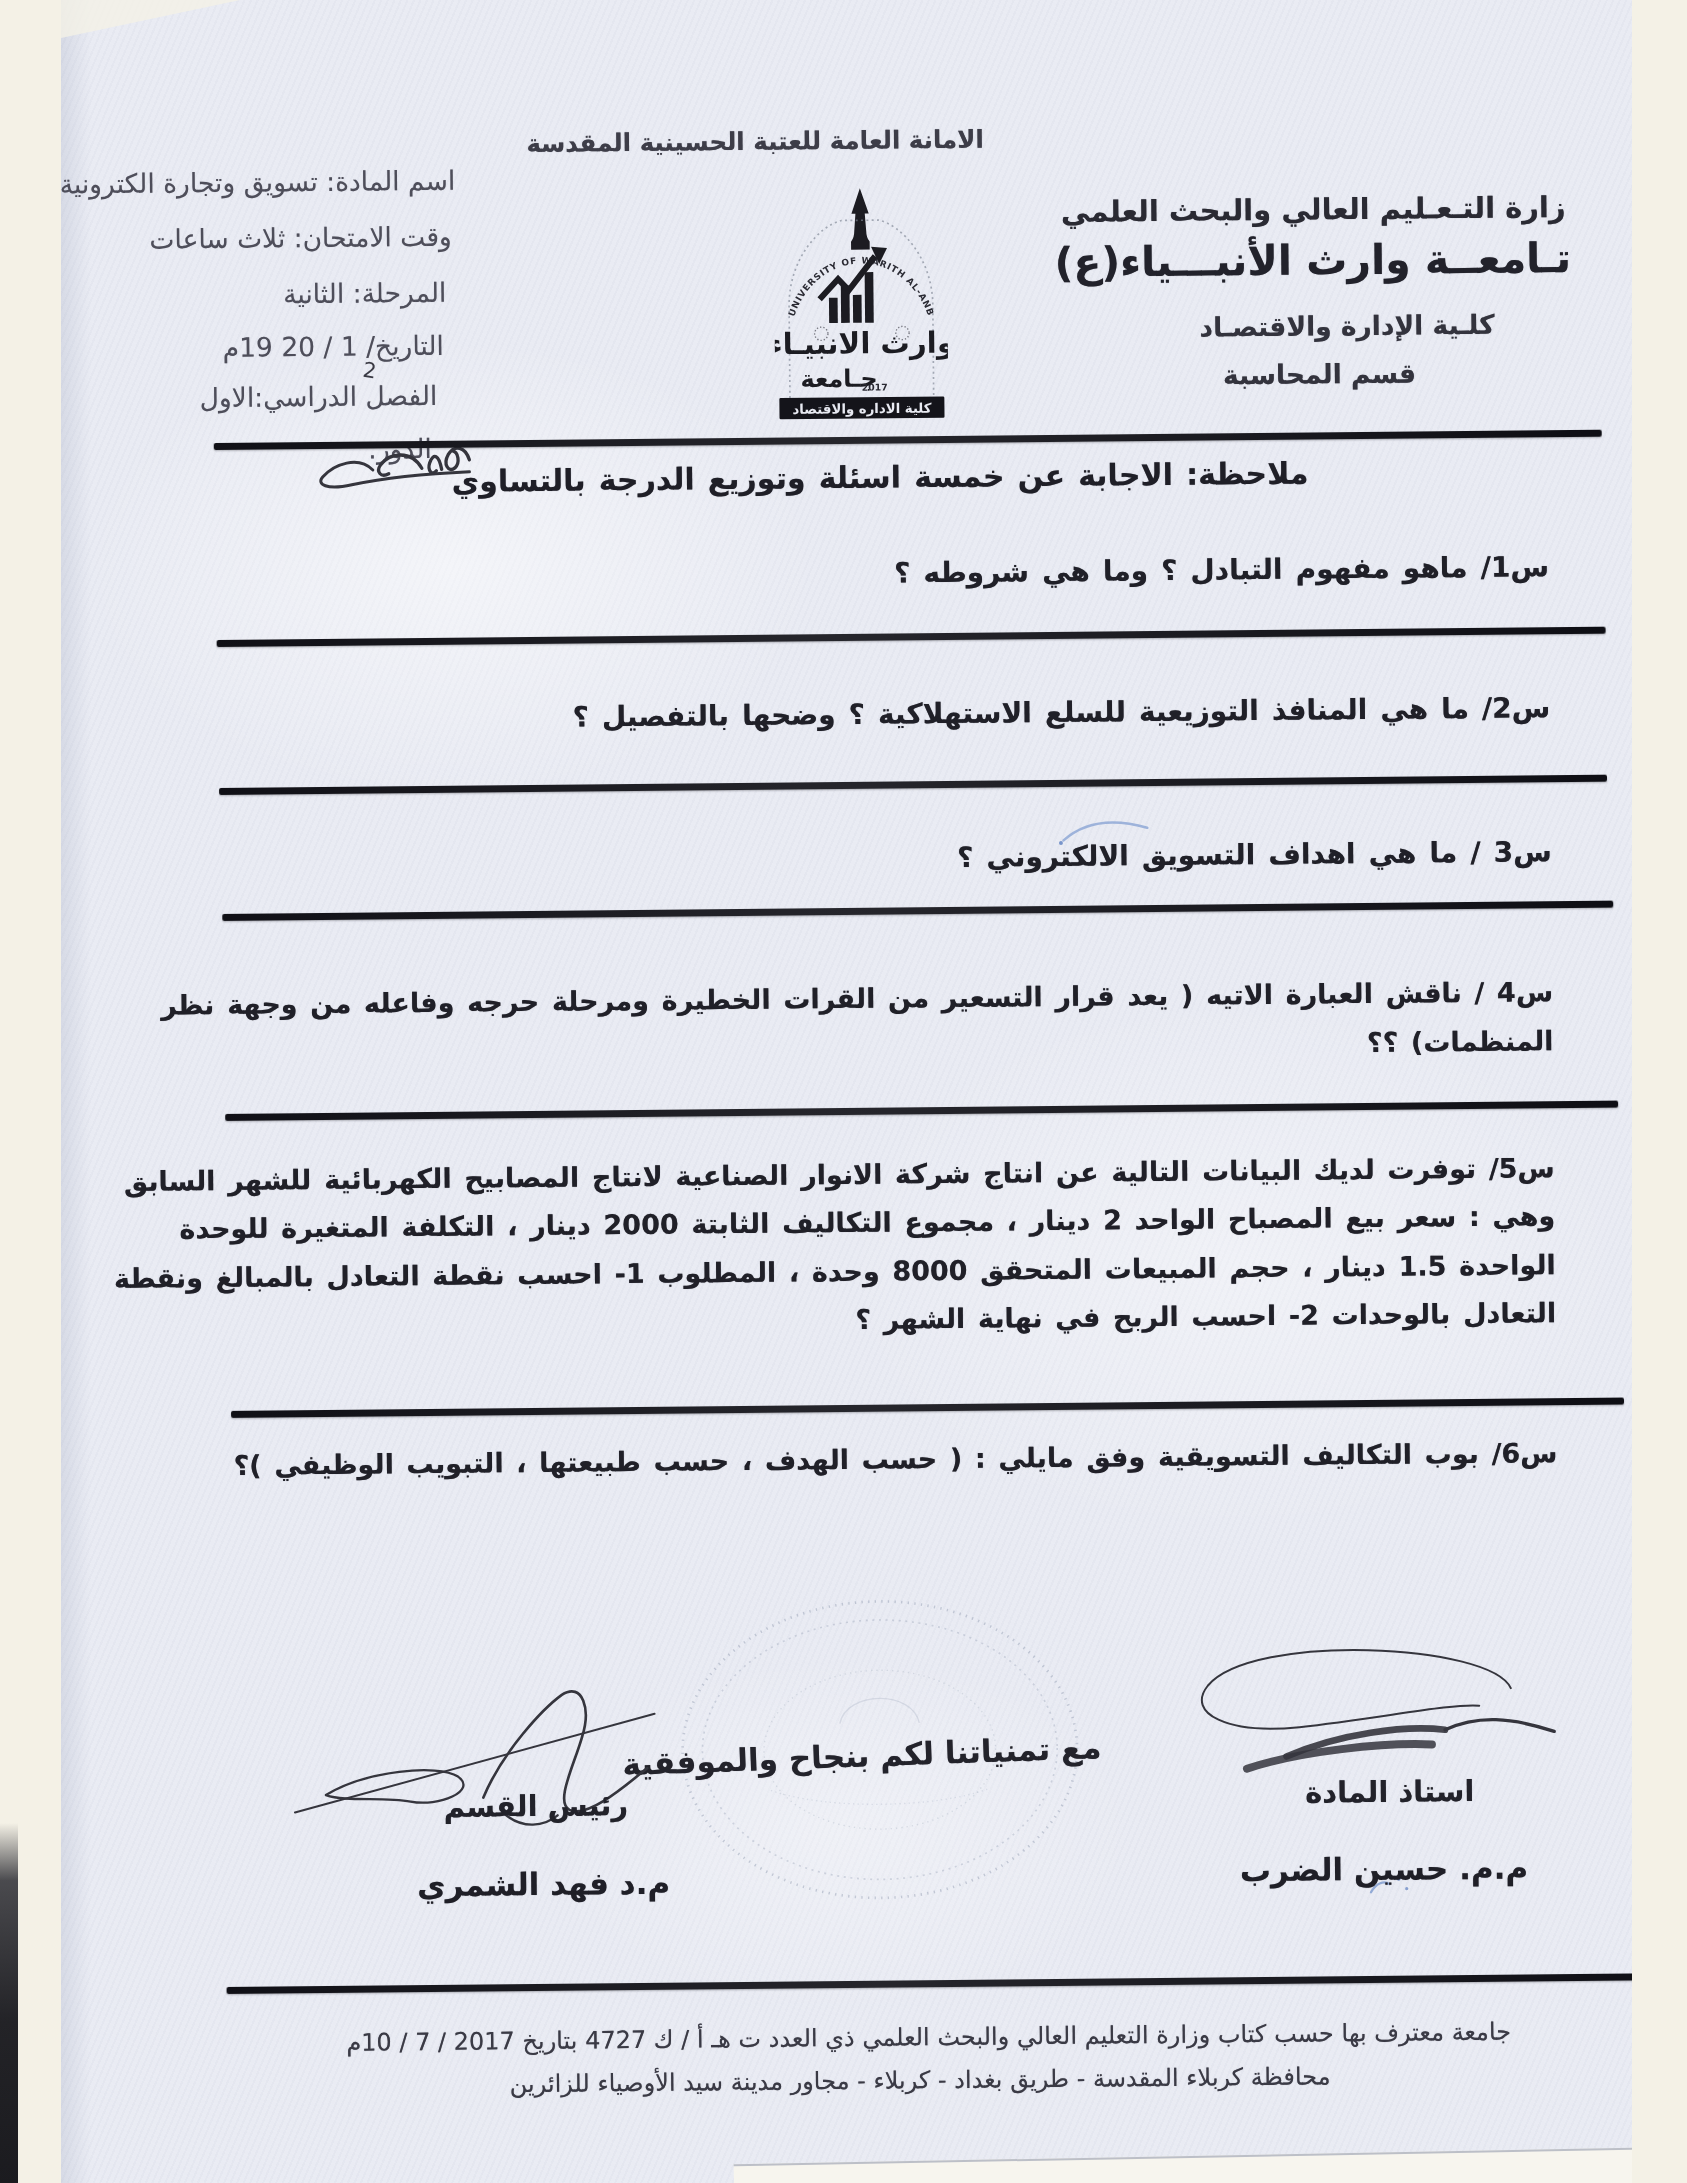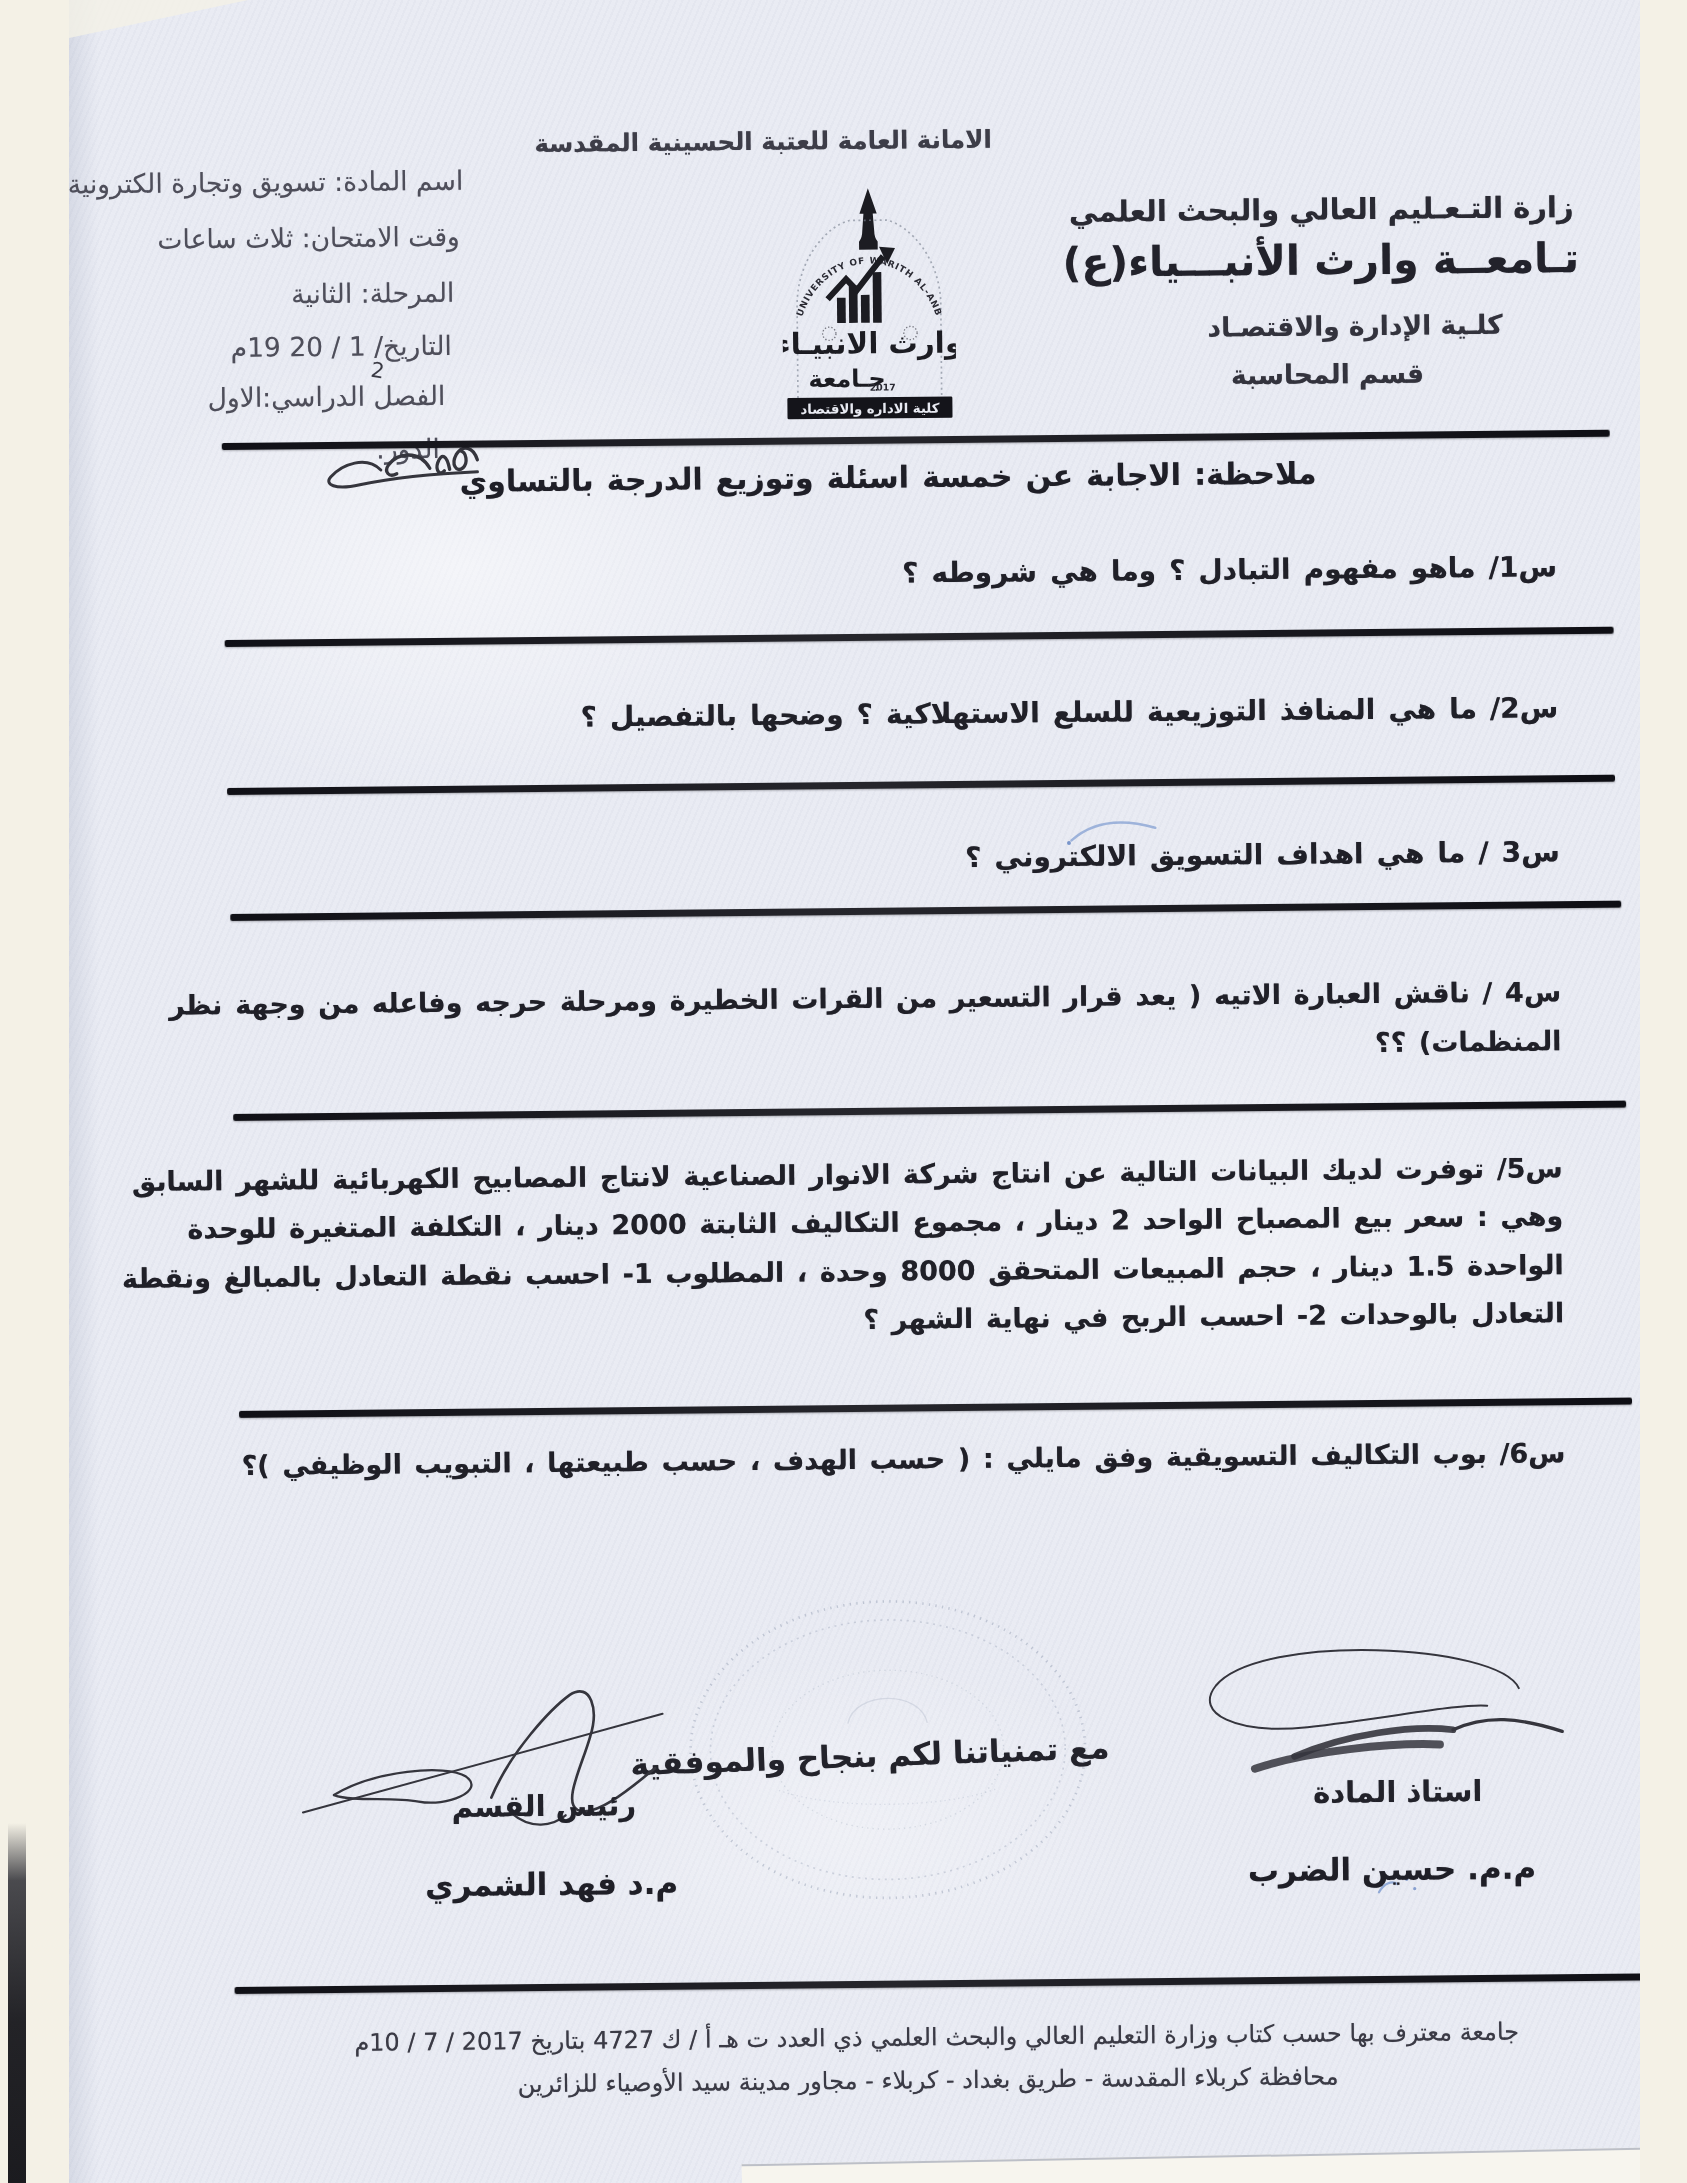--- a/index.html
+++ b/index.html
@@ -2,21 +2,21 @@
 <html lang="ar" style="font-size:10.6px"><head>
 <meta charset="utf-8">
 <style>
   html,body{margin:0;padding:0;}
   body{
     width:1687px;height:2183px;
     background:#f4f1e6;
     font-family:"DejaVu Sans", sans-serif;
     overflow:hidden;
   }
-  .page{position:relative;width:1632px;height:2183px;overflow:hidden;margin-left:8px;}
+  .page{position:relative;width:1632px;height:2183px;overflow:hidden;}
   
   .paper{
     position:absolute;left:61px;top:0;width:1626px;height:2183px;
     background-color:#e9ebf3;
     background-image:
       linear-gradient(90deg, rgba(140,150,175,.20), rgba(140,150,175,0) 30px),
       radial-gradient(ellipse 595px 370px at 24% 26%, rgba(255,255,255,.50), rgba(255,255,255,0) 62%),
       radial-gradient(ellipse 662px 450px at 72% 58%, rgba(255,255,255,.34), rgba(255,255,255,0) 60%),
       radial-gradient(ellipse 463px 278px at 48% 84%, rgba(255,255,255,.30), rgba(255,255,255,0) 65%),
       repeating-linear-gradient(113deg, rgba(120,130,160,.045) 0 2px, rgba(120,130,160,0) 2px 6px),

